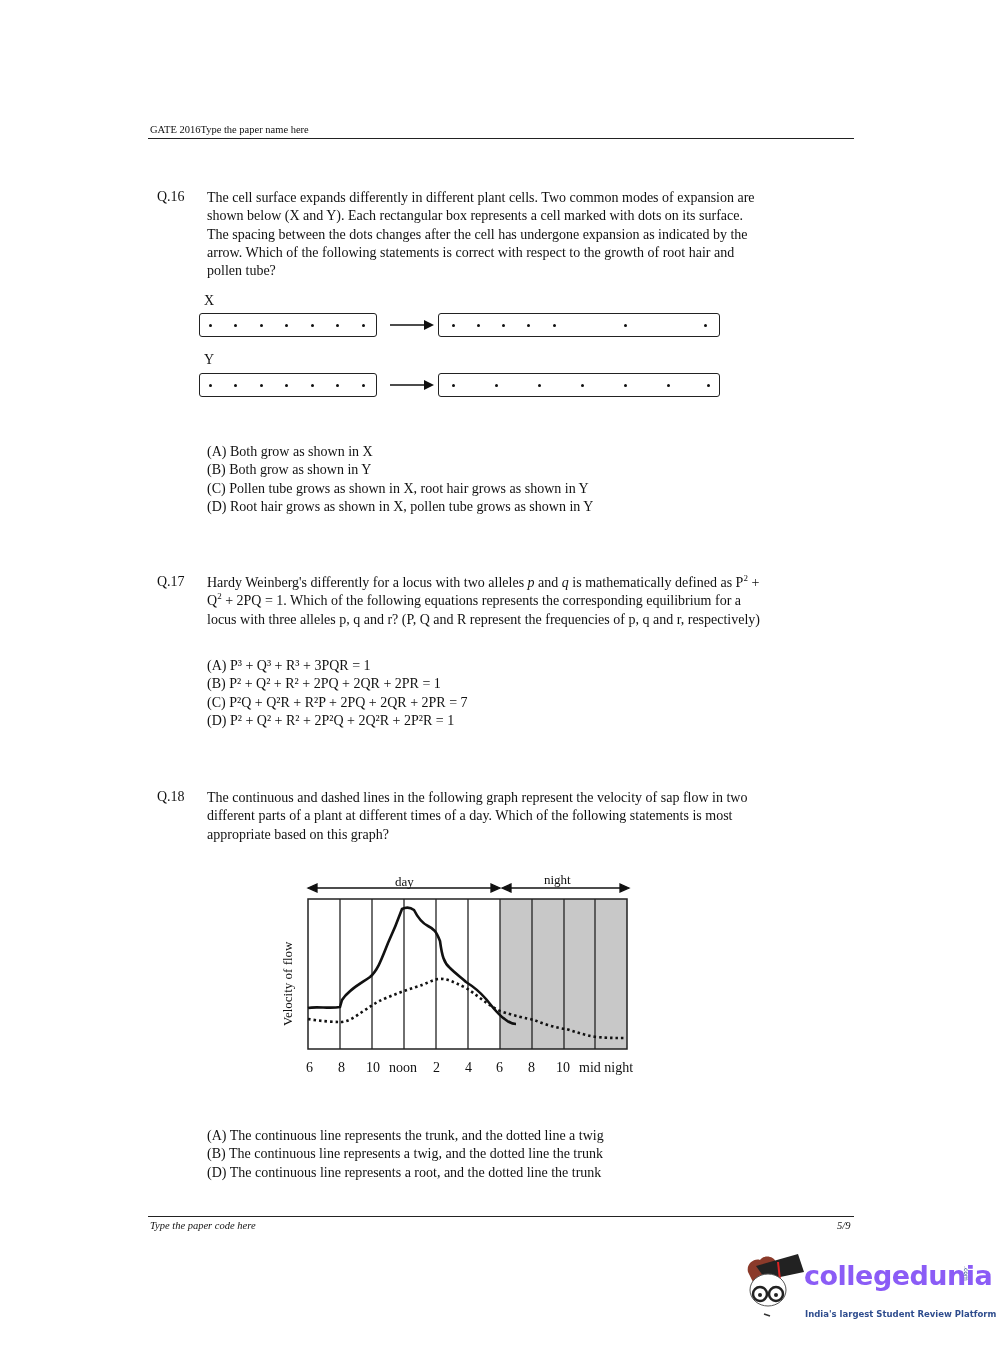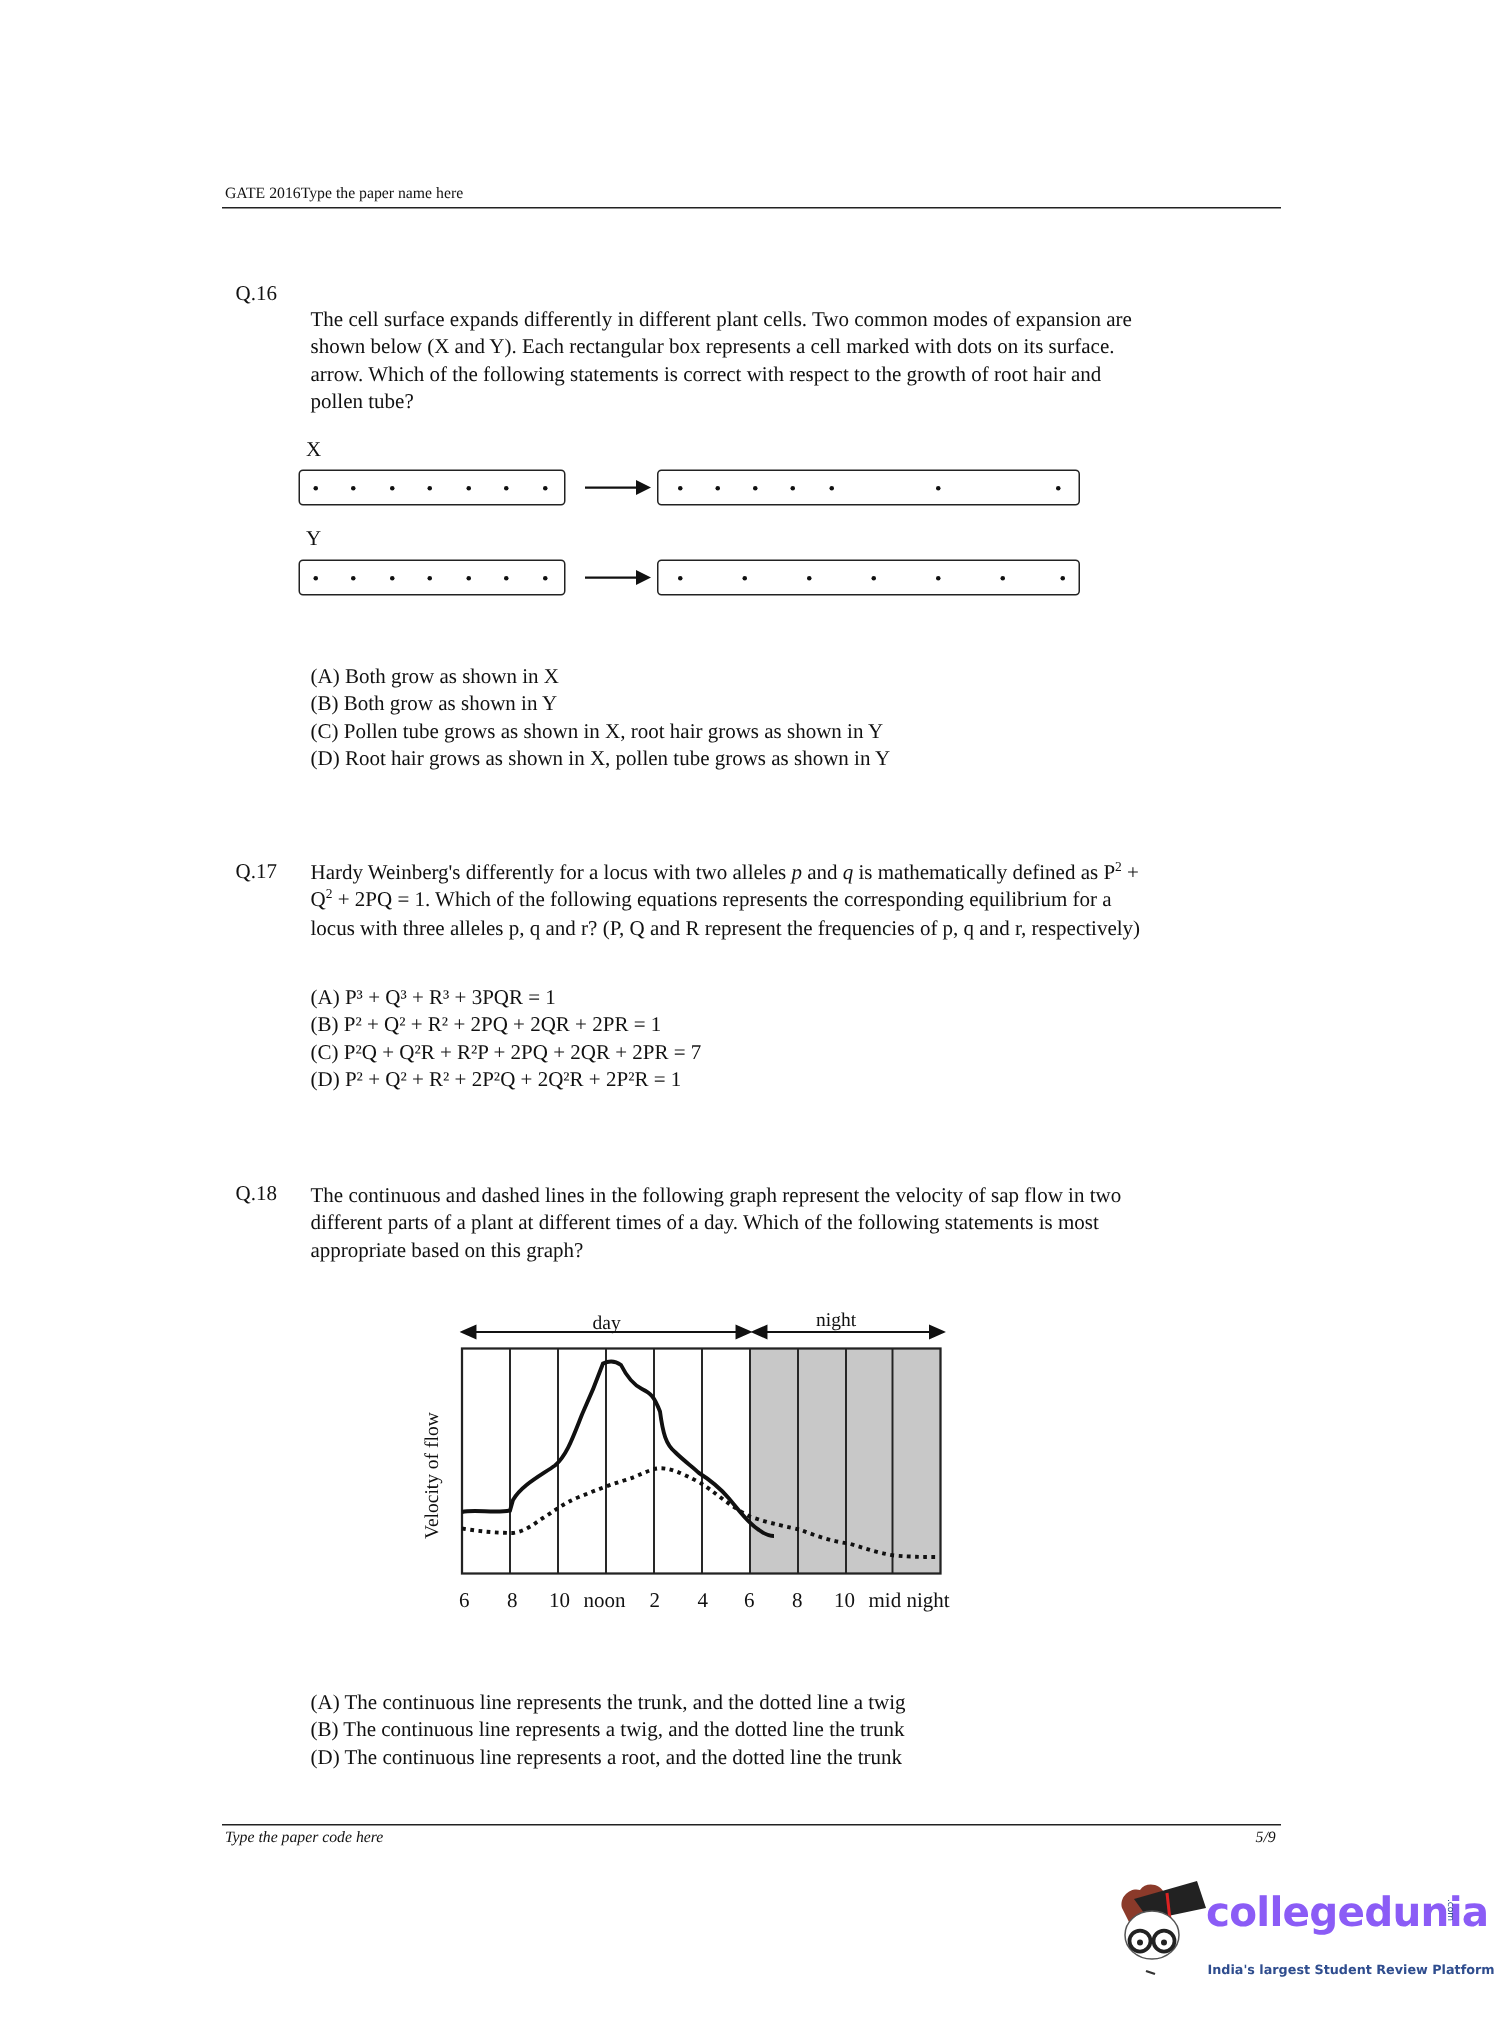--- a/index.html
+++ b/index.html
@@ -21,23 +21,24 @@
   .logo-com { font-family: "DejaVu Sans", sans-serif; color: #2f4d8e; font-size: 6px; writing-mode: vertical-rl; }
   .tick { font-size: 14px; }
 </style>
 </head>
 <body>
 
 <div class="abs header-text">GATE 2016Type the paper name here</div>
 <div class="abs rule" style="top:138px;"></div>
 
 <div class="abs qnum" style="left:157px; top:189px;">Q.16</div>
-<div class="abs qtext" style="left:207px; top:189px;margin-top:16px;">
+<div class="abs qtext" style="left:207px; top:189px;">
   <div>The cell surface expands differently in different plant cells. Two common modes of expansion are</div>
   <div>shown below (X and Y). Each rectangular box represents a cell marked with dots on its surface.</div>
+  <div>The spacing between the dots changes after the cell has undergone expansion as indicated by the</div>
   <div>arrow. Which of the following statements is correct with respect to the growth of root hair and</div>
   <div>pollen tube?</div>
 </div>
 
 <div class="abs lbl" style="left:204px; top:293px;">X</div>
 <div class="cell" style="left:199px; top:313px; width:178px;">
   <span class="dot" style="left:9px"></span>
     <span class="dot" style="left:34px"></span>
     <span class="dot" style="left:60px"></span>
     <span class="dot" style="left:85px"></span>

